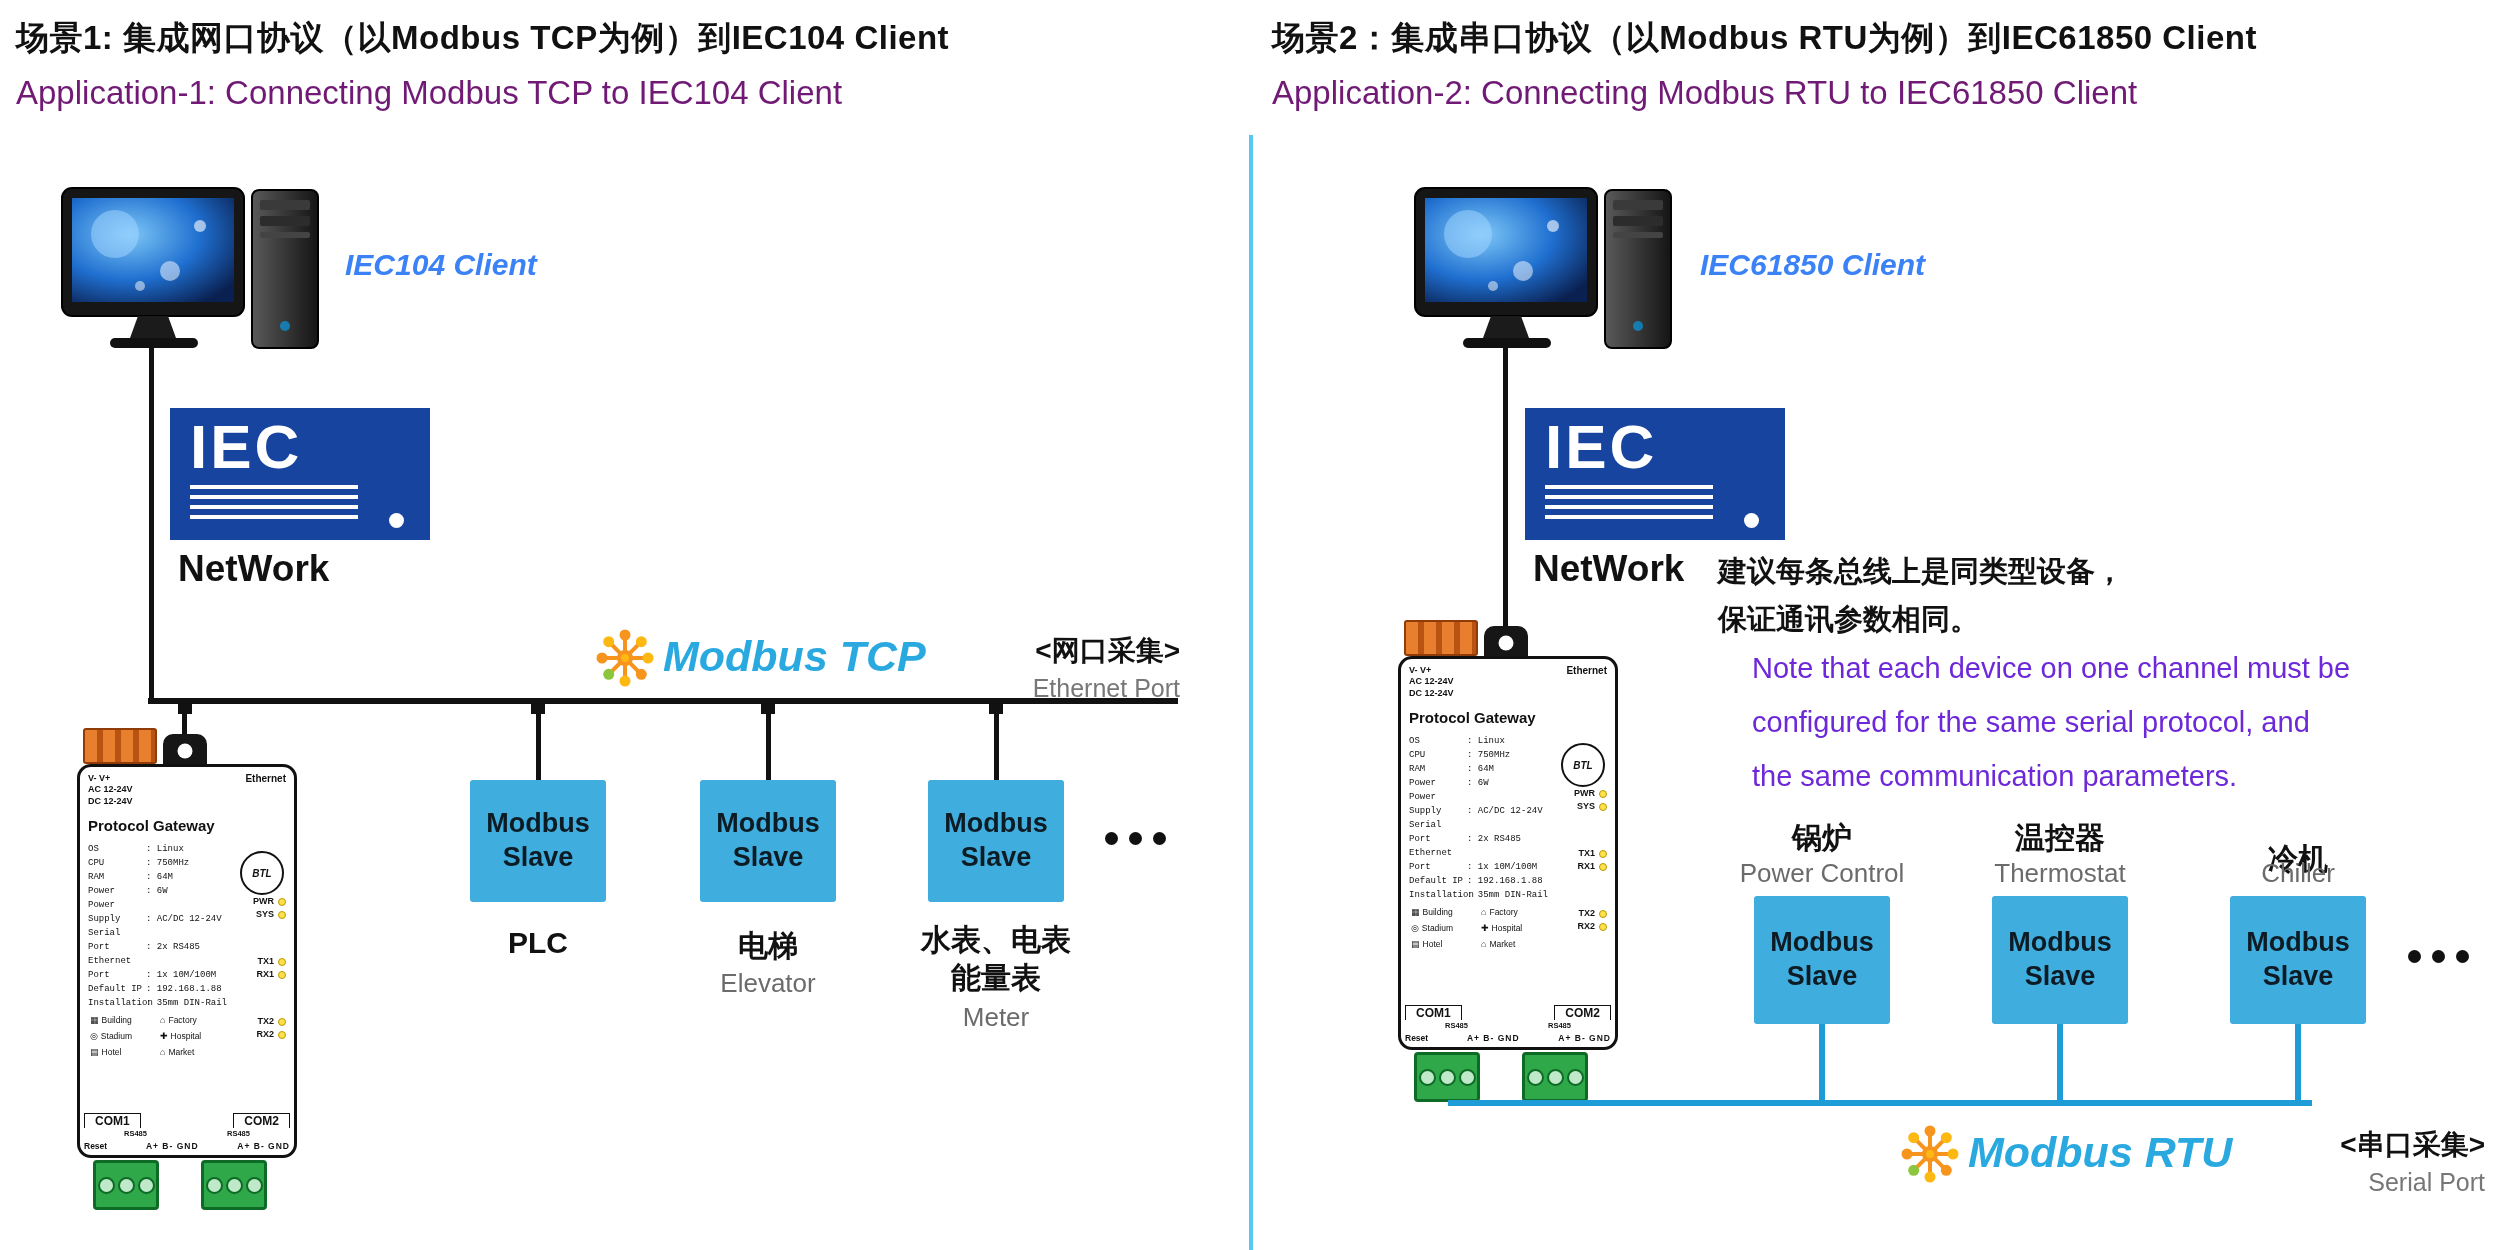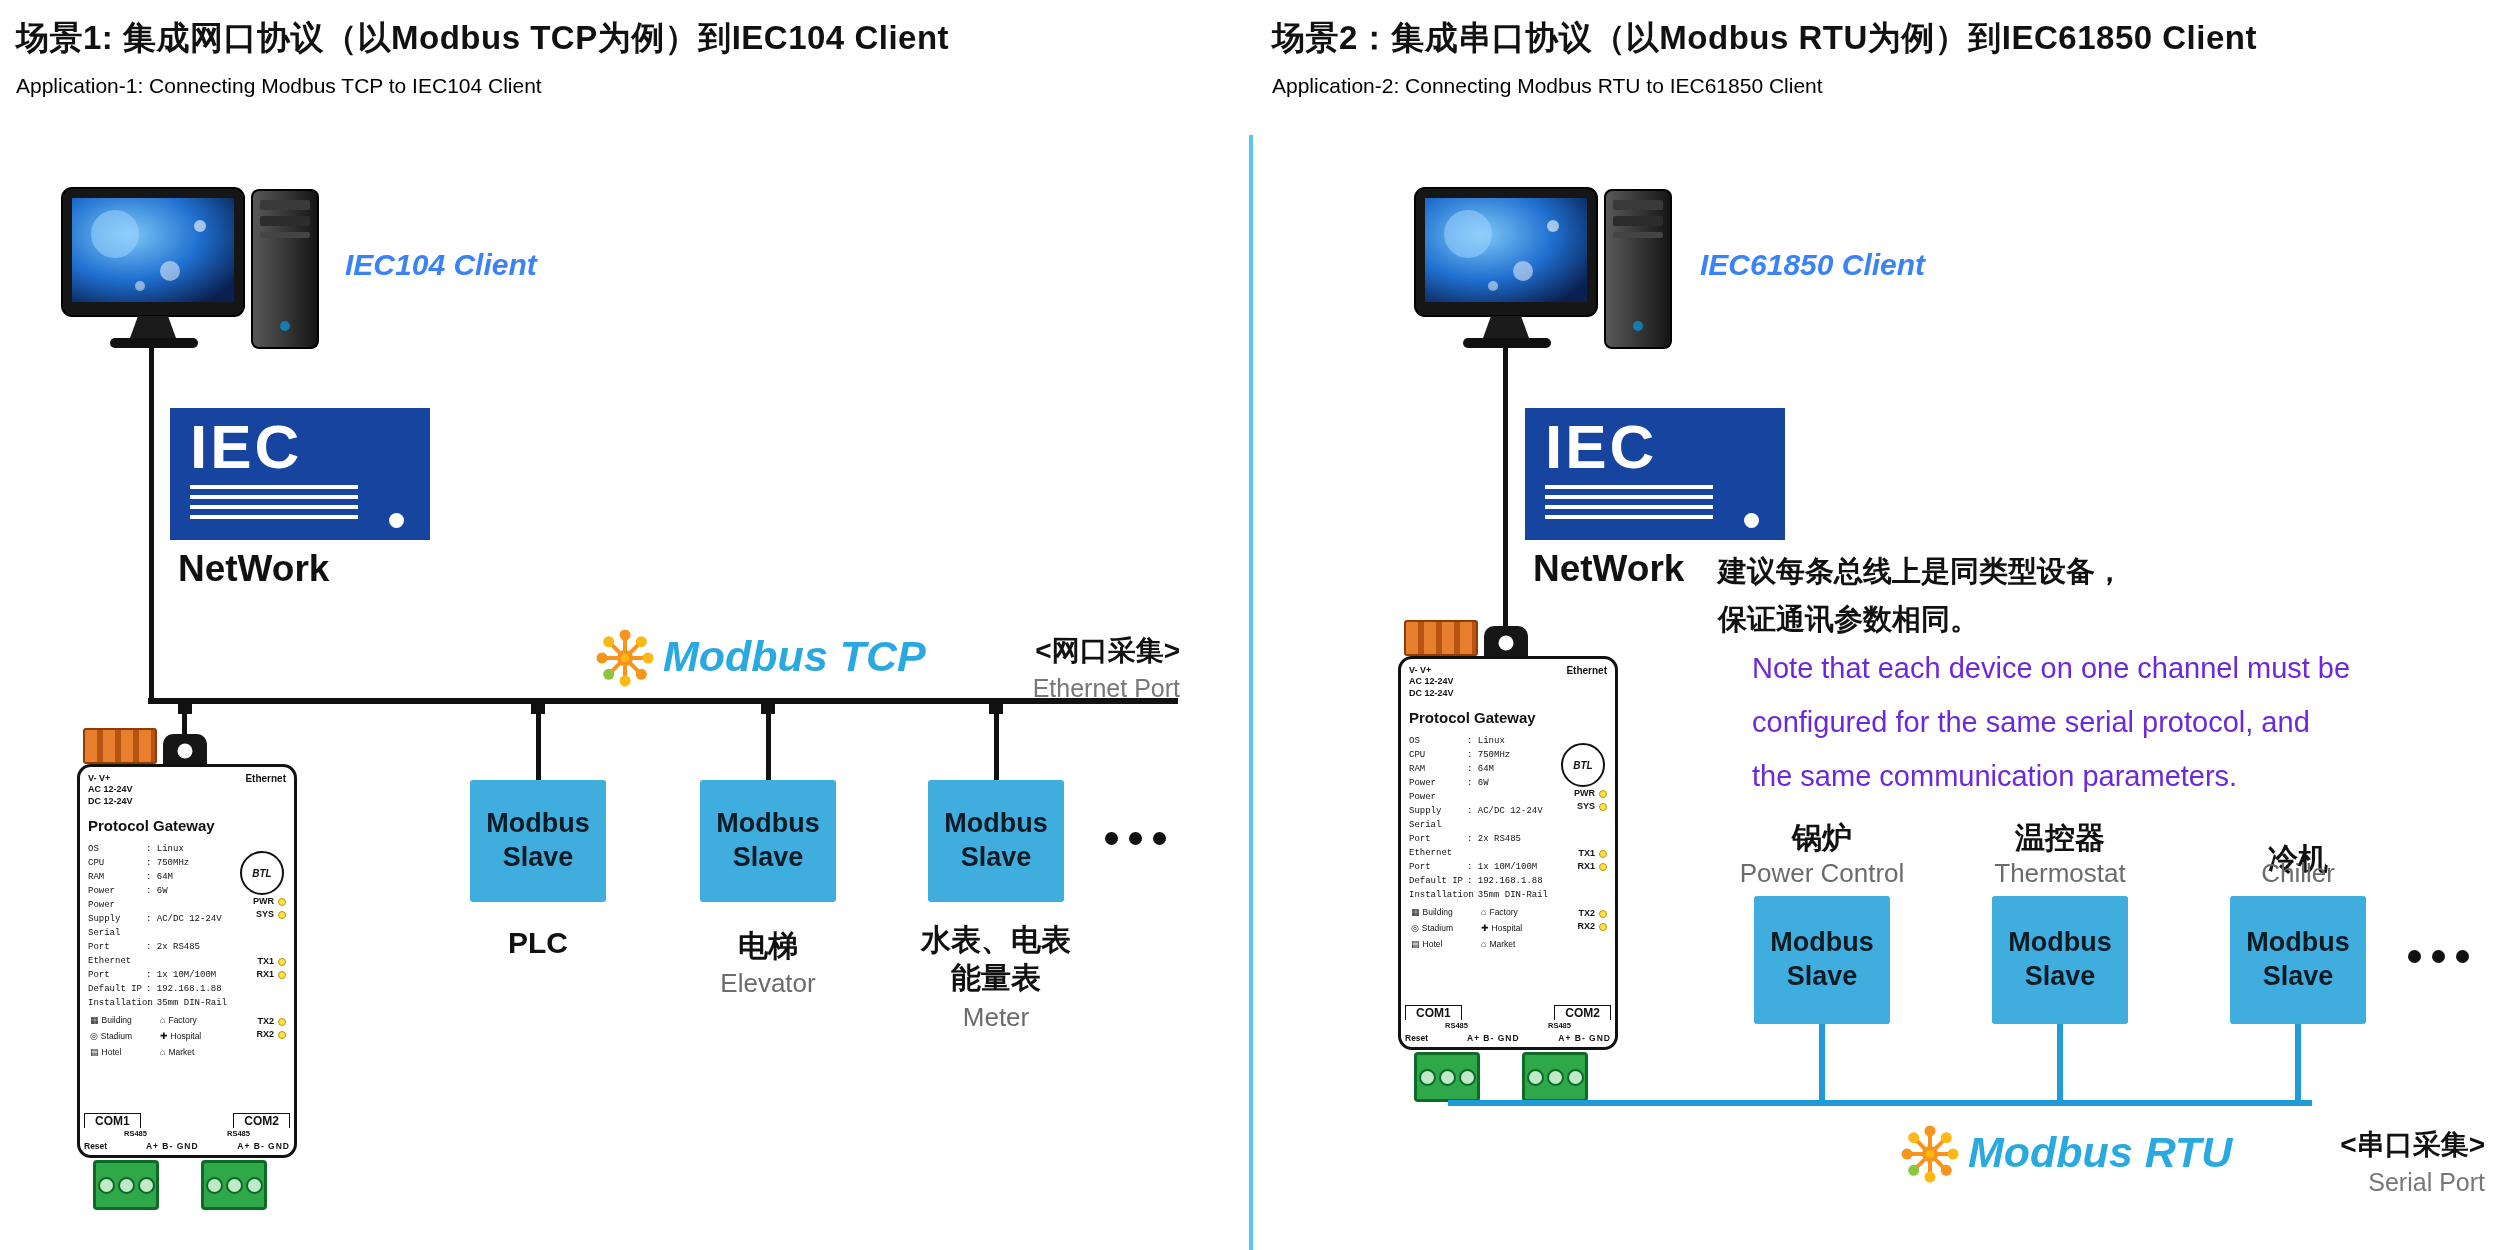--- a/index.html
+++ b/index.html
@@ -1,19 +1,19 @@
 <!DOCTYPE html>
 <html><head>
 <meta charset="utf-8">
 <style>
   html,body{margin:0;padding:0;}
   body{width:2500px;height:1250px;position:relative;background:#fff;overflow:hidden;
        font-family:"Liberation Sans","DejaVu Sans",sans-serif;color:#111;}
   .title{position:absolute;font-size:33px;font-weight:800;letter-spacing:.5px;white-space:nowrap;}
-  .subtitle{position:absolute;font-size:21px;color:#000000;white-space:nowrap;}
+  .subtitle{position:absolute;font-size:33px;color:#701a75;white-space:nowrap;}
   .client{position:absolute;font-size:30px;font-weight:800;font-style:italic;color:#3b82f6;white-space:nowrap;}
   .network{position:absolute;font-size:37px;font-weight:800;}
   .hline{position:absolute;background:#111;}
   .vline{position:absolute;background:#111;}
   .junction{position:absolute;width:14px;height:14px;background:#111;}
   .bus-blue{position:absolute;background:#1E9CD7;}
   .divider{position:absolute;background:#56C7F2;}
   .slave{position:absolute;width:136px;background:#3FAEDE;display:flex;align-items:center;justify-content:center;
          text-align:center;font-weight:800;font-size:27px;line-height:1.25;color:#0d1b24;border-radius:3px;}
   .lbl-cn{position:absolute;text-align:center;font-weight:800;font-size:30px;white-space:nowrap;}

